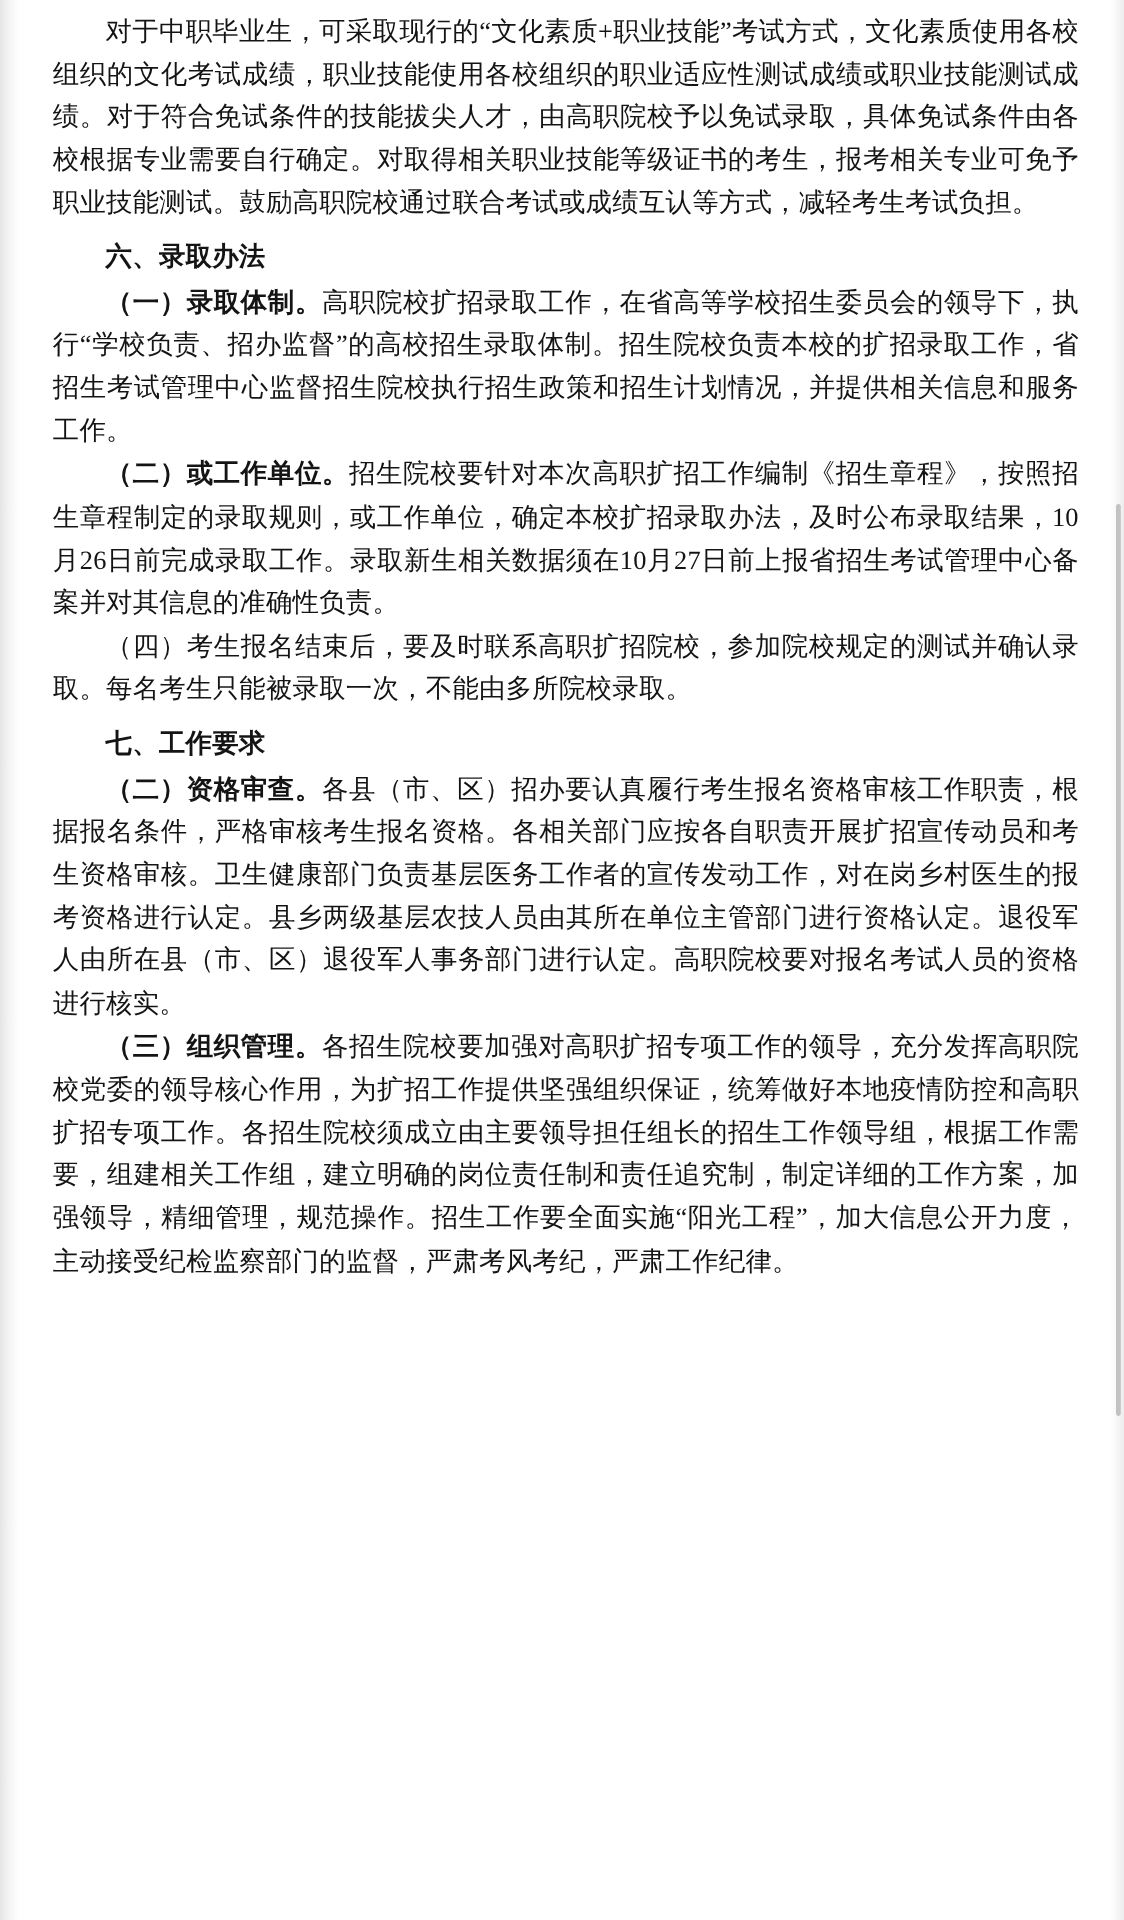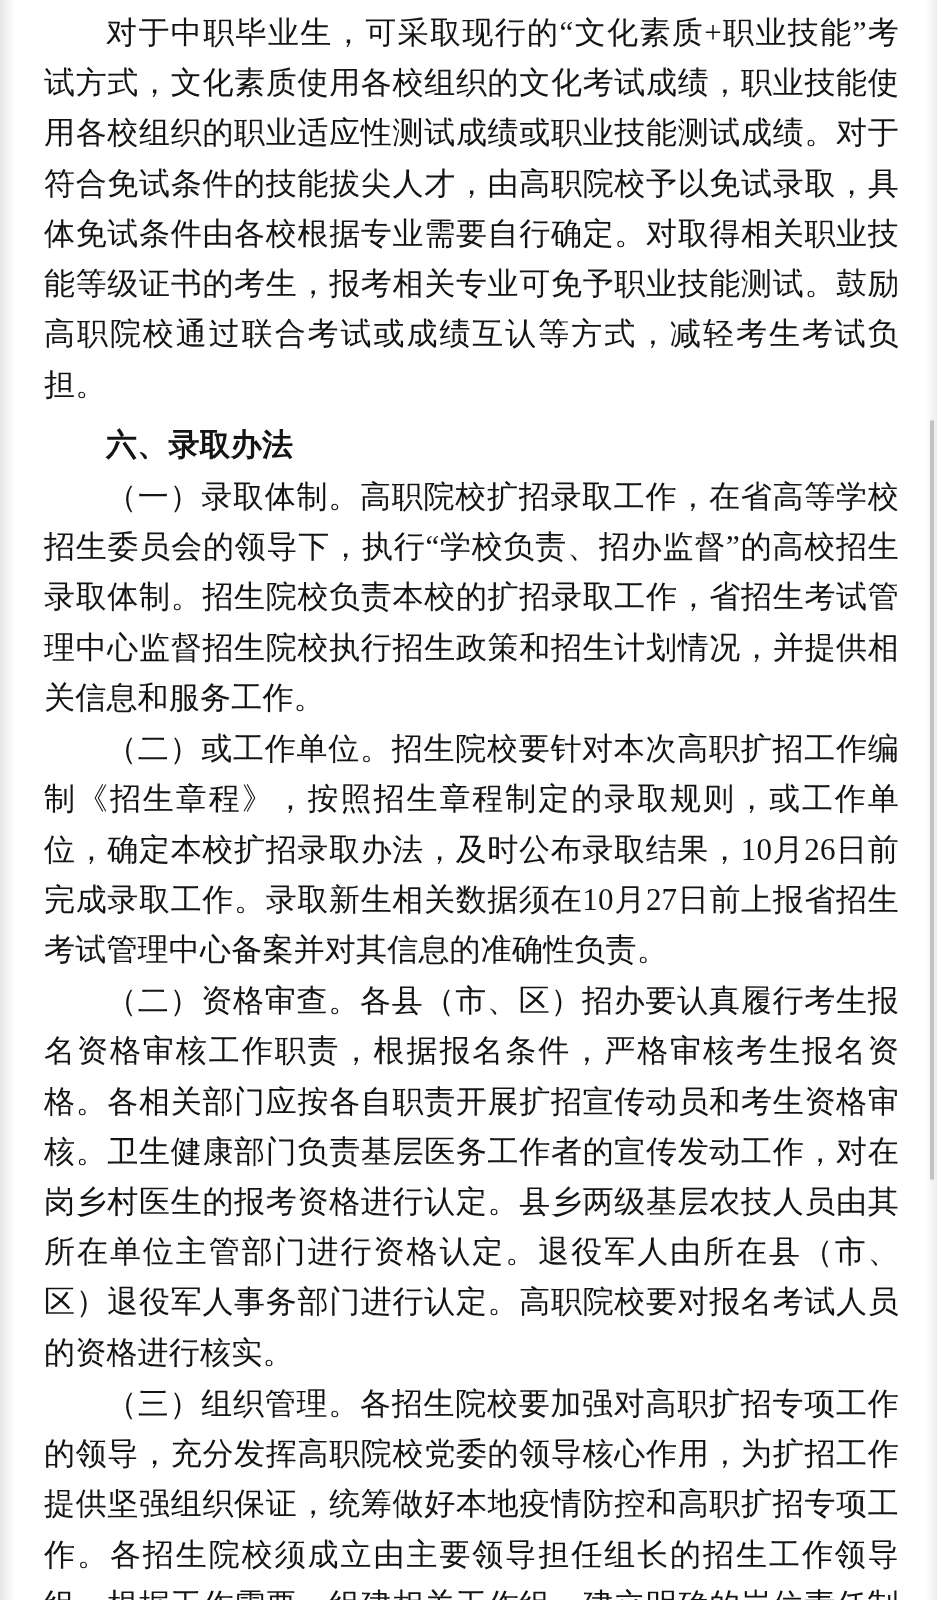--- a/index.html
+++ b/index.html
@@ -43,37 +43,37 @@
     right: 3px;
     top: 420px;
     width: 4px;
     height: 760px;
     border-radius: 2px;
     background: #b9b9b9;
     opacity: .85;
   }
   p {
     margin: 0 0 2px 0;
-    font-size: 31px;
+    font-size: 22px;
     line-height: 1.62;
     text-align: justify;
     text-justify: inter-ideograph;
     letter-spacing: 0.2px;
   }
   .indent {
     text-indent: 2em;
   }
   .heading {
     font-weight: bold;
     text-indent: 2em;
     margin-top: 10px;
     margin-bottom: 2px;
   }
   .lead {
-    font-weight: normal;
+    font-weight: bold;
     margin-top: 28px;
   }
   .para {
     margin-bottom: 1px;
   }
 </style>
 </head>
 <body>
 
 <div class="page">
@@ -88,21 +88,23 @@
 
   <p class="indent para">
     <span class="lead">（一）录取体制。</span><span>高职院校扩招录取工作，在省高等学校招生委员会的领导下，执行“学校负责、招办监督”的高校招生录取体制。招生院校负责本校的扩招录取工作，省招生考试管理中心监督招生院校执行招生政策和招生计划情况，并提供相关信息和服务工作。</span>
   </p>
 
   <p class="indent para">
     <span class="lead">（二）或工作单位。</span><span>招生院校要针对本次高职扩招工作编制《招生章程》，按照招生章程制定的录取规则，或工作单位，确定本校扩招录取办法，及时公布录取结果，10月26日前完成录取工作。录取新生相关数据须在10月27日前上报省招生考试管理中心备案并对其信息的准确性负责。</span>
   </p>
 
 
+  <p class="indent para">（四）考生报名结束后，要及时联系高职扩招院校，参加院校规定的测试并确认录取。每名考生只能被录取一次，不能由多所院校录取。</p>
 
+  <p class="heading">七、工作要求</p>
 
 
   <p class="indent para">
     <span class="lead">（二）资格审查。</span><span>各县（市、区）招办要认真履行考生报名资格审核工作职责，根据报名条件，严格审核考生报名资格。各相关部门应按各自职责开展扩招宣传动员和考生资格审核。卫生健康部门负责基层医务工作者的宣传发动工作，对在岗乡村医生的报考资格进行认定。县乡两级基层农技人员由其所在单位主管部门进行资格认定。退役军人由所在县（市、区）退役军人事务部门进行认定。高职院校要对报名考试人员的资格进行核实。</span>
   </p>
 
   <p class="indent para">
     <span class="lead">（三）组织管理。</span><span>各招生院校要加强对高职扩招专项工作的领导，充分发挥高职院校党委的领导核心作用，为扩招工作提供坚强组织保证，统筹做好本地疫情防控和高职扩招专项工作。各招生院校须成立由主要领导担任组长的招生工作领导组，根据工作需要，组建相关工作组，建立明确的岗位责任制和责任追究制，制定详细的工作方案，加强领导，精细管理，规范操作。招生工作要全面实施“阳光工程”，加大信息公开力度，主动接受纪检监察部门的监督，严肃考风考纪，严肃工作纪律。</span>
   </p>
 

